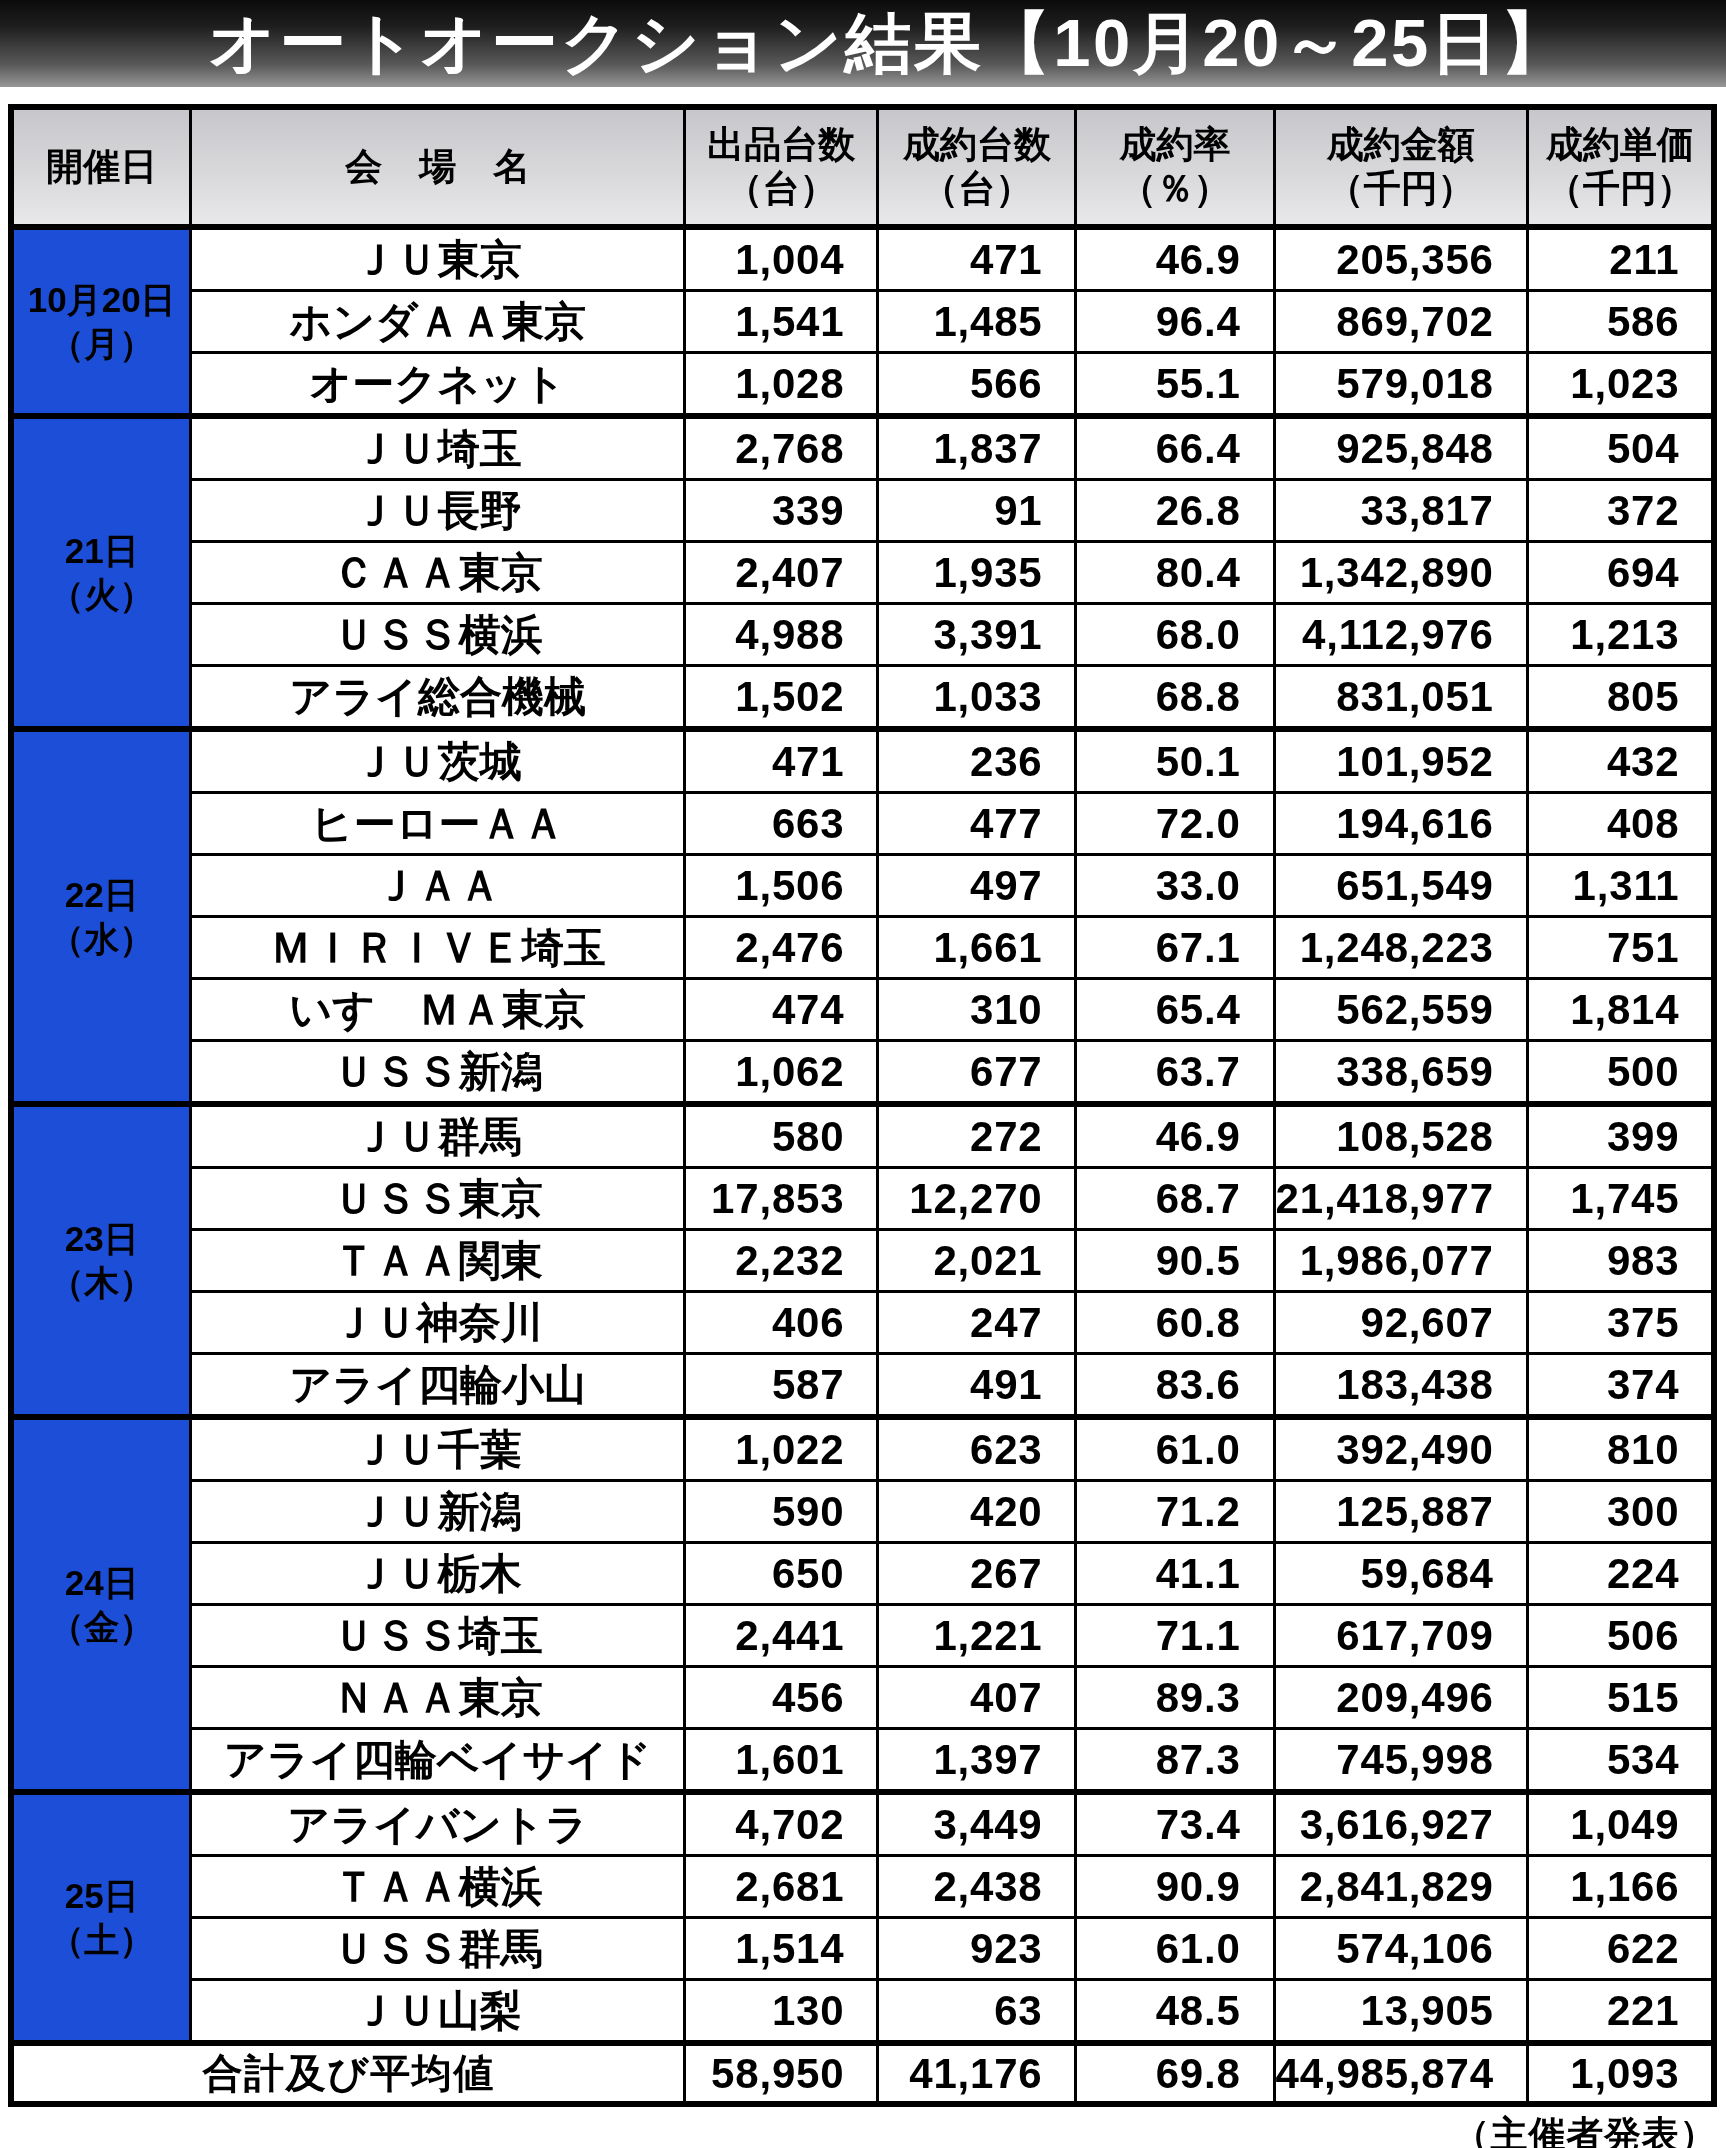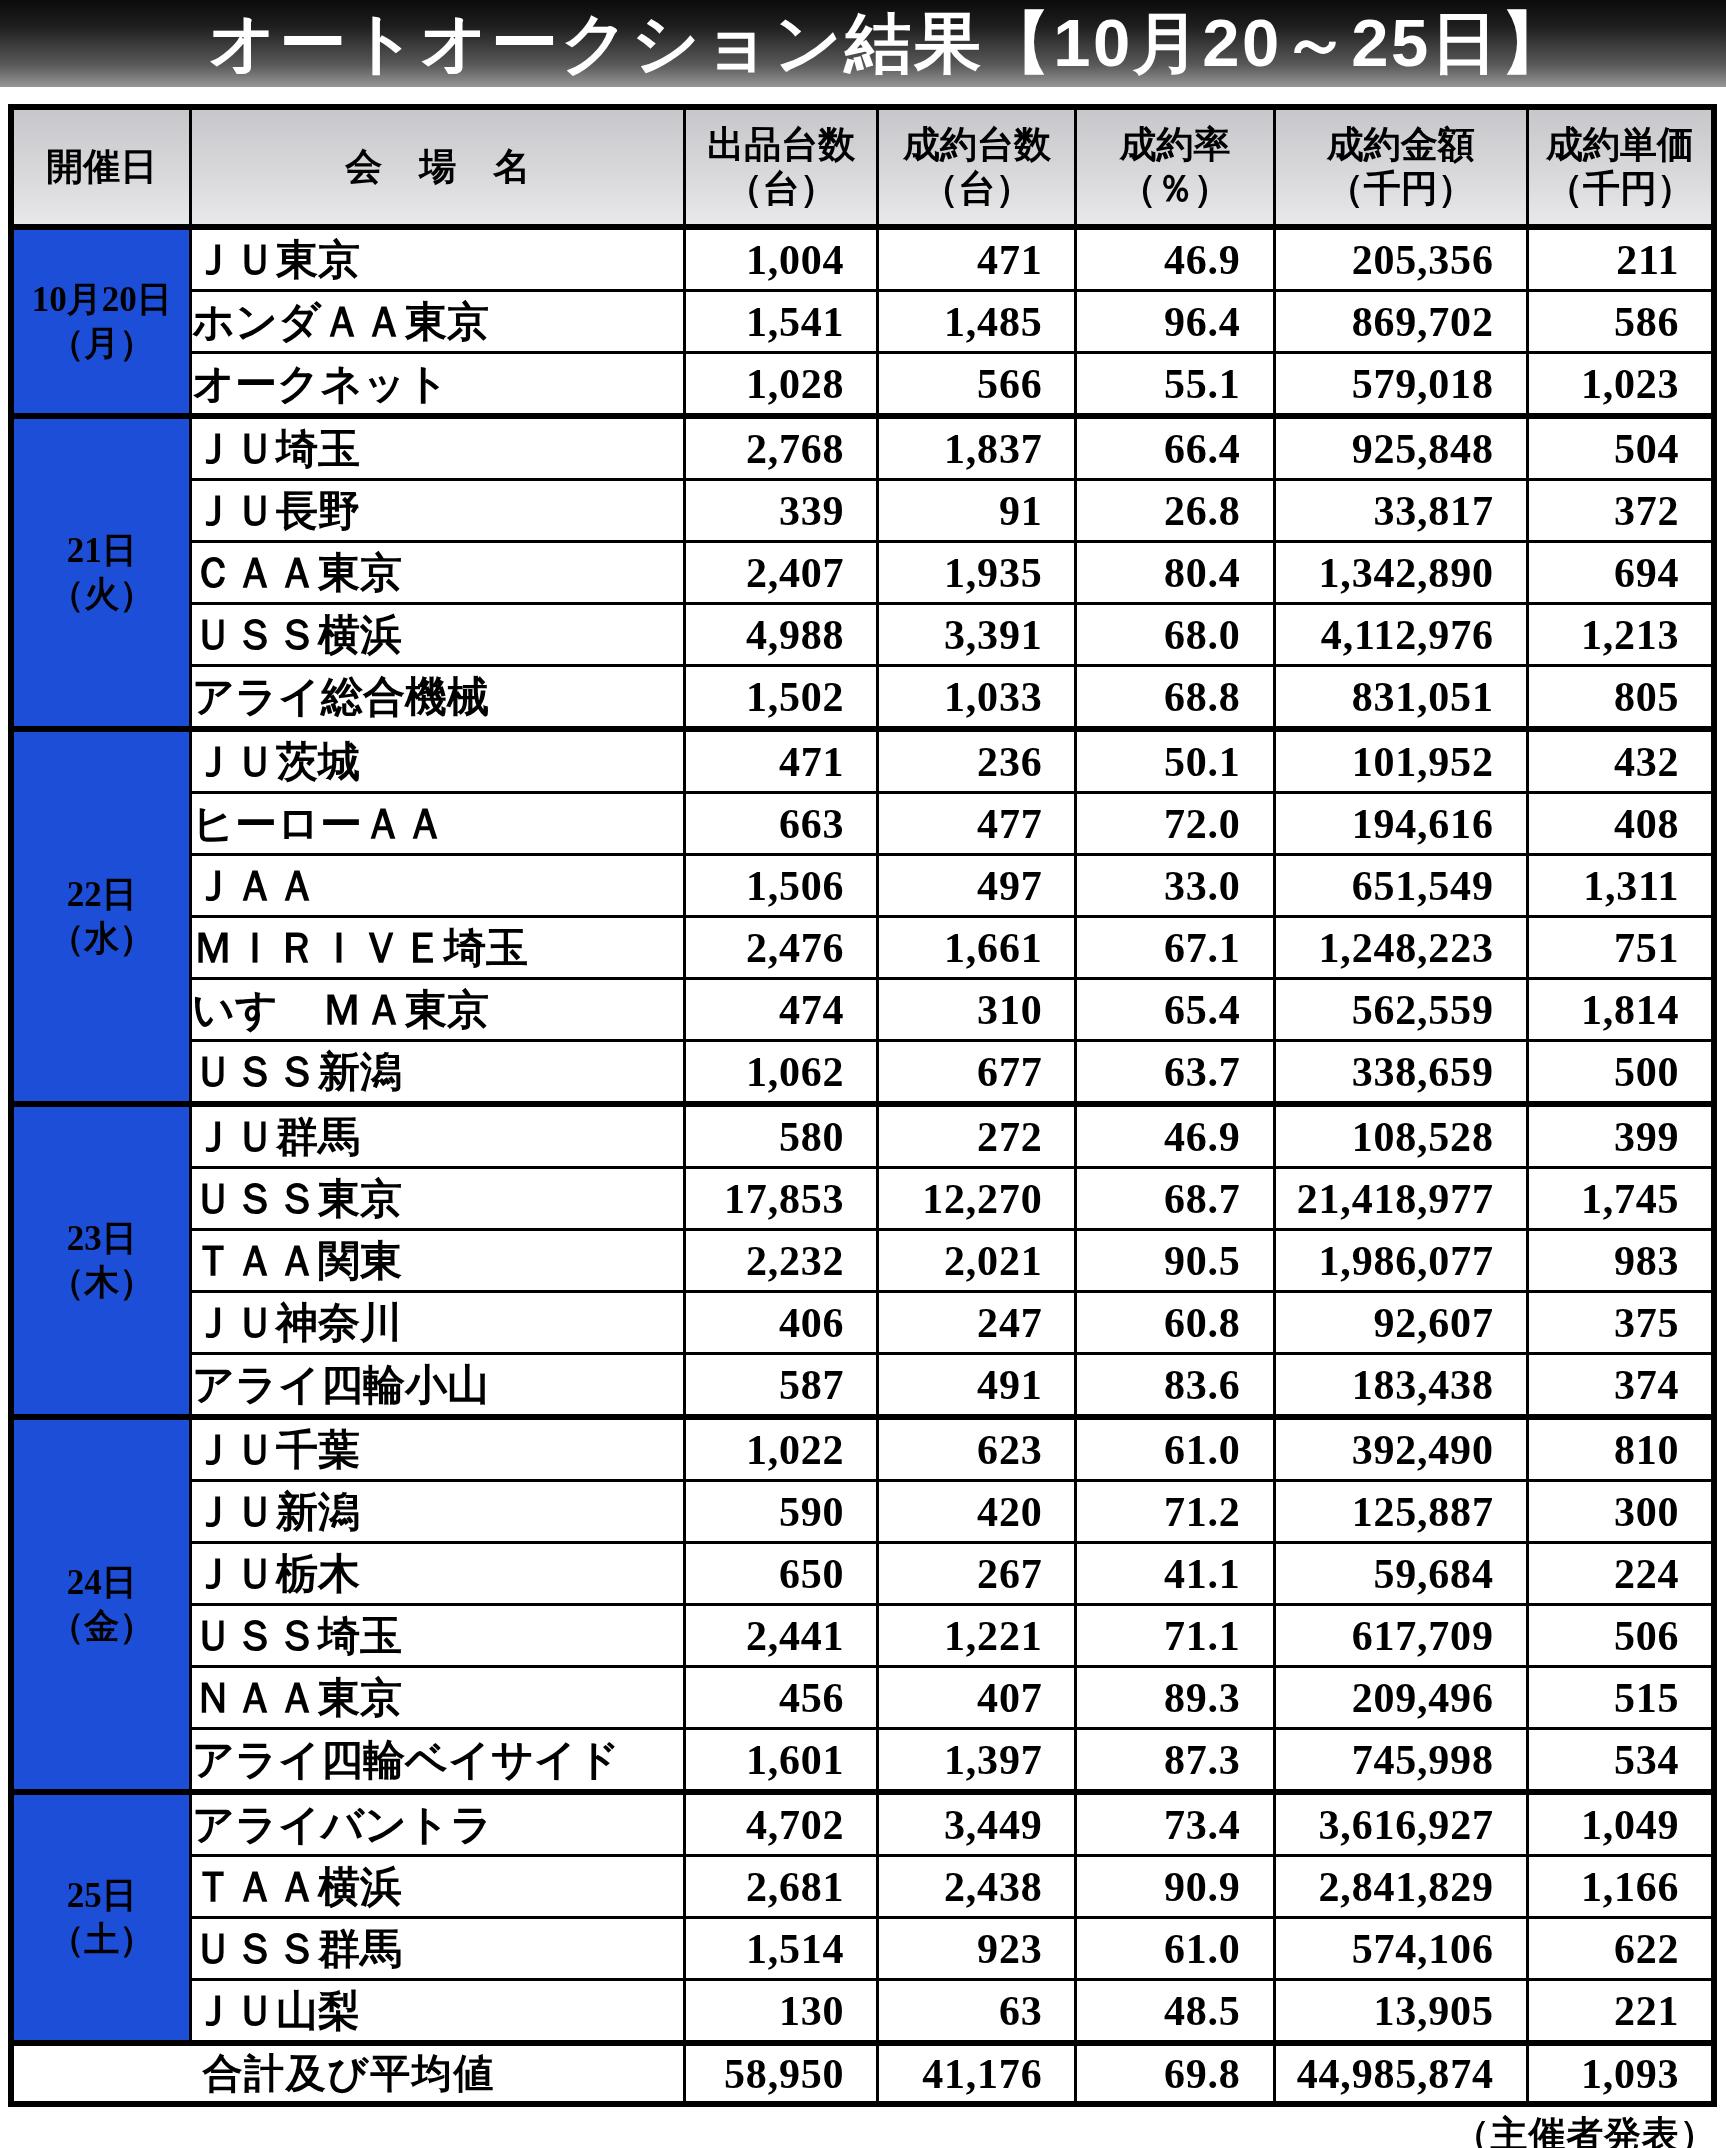--- a/index.html
+++ b/index.html
@@ -14,21 +14,21 @@
   .title-bar{
     width:1726px;height:87px;
     background:linear-gradient(180deg,#0b0b0b 0%,#1e1e1e 30%,#5a5a5a 75%,#979797 100%);
     color:#ffffff;
     display:flex;align-items:center;justify-content:center;
     font-size:67px;
     letter-spacing:2.5px;
     white-space:nowrap;
     padding-left:26px;
   }
-  .table-wrap{margin:17px 0 0 8.4px;font-family:Liberation Serif, serif;}
+  .table-wrap{margin:17px 0 0 8.4px;}
   table{
     width:1709px;
     border-collapse:collapse;
     table-layout:fixed;
     border:6.7px solid #000;
   }
   th,td{
     border:3.4px solid #000;
     padding:0;
     vertical-align:middle;
@@ -46,21 +46,21 @@
   tbody td{height:59px;}
   tr.group-start td{border-top:6.7px solid #000;}
   td.date-cell{
     text-align:center;
     font-size:35px;
     line-height:1.25;
     white-space:pre-line;
     background:#1d4ed8;
   }
   td.venue{
-    text-align:left;
+    text-align:center;
     font-size:42px;
     white-space:nowrap;
   }
   td.num{
     text-align:right;
     padding-right:32px;
     font-size:42px;
     letter-spacing:0.8px;
     white-space:nowrap;
   }

